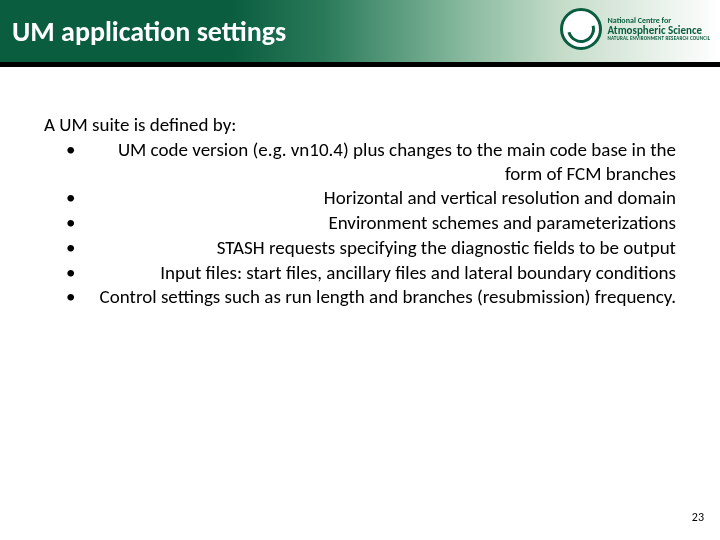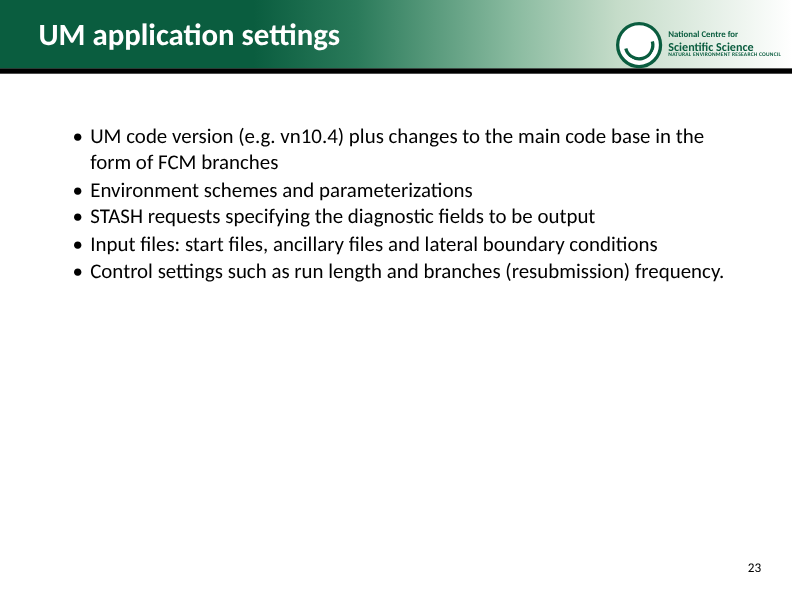--- a/index.html
+++ b/index.html
@@ -10,32 +10,32 @@
     background: #ffffff;
     position: relative;
     overflow: hidden;
   }
   .header-band {
     width: 100%;
     height: 62px;
     background: linear-gradient(90deg, #0a5d3f 0%, #0a5d3f 32%, #2a7a5a 45%, #5a9b7d 55%, #8abba0 65%, #c5dcc9 78%, #ffffff 100%);
     display: flex;
     align-items: center;
-    padding-left: 35px;
+    padding-left: 12px;
     position: relative;
   }
   .slide-title {
     color: #ffffff;
     font-size: 28px;
     font-weight: 700;
   }
   .logo-block {
     position: absolute;
     right: 10px;
-    top: 20px;
+    top: 8px;
     display: flex;
     align-items: center;
     gap: 6px;
   }
   .logo-swirl {
     width: 42px;
     height: 42px;
     border-radius: 50%;
     border: 3px solid #0a5d3f;
     position: relative;
@@ -70,60 +70,63 @@
   .content {
     padding: 46px 44px 0 44px;
     color: #000;
     font-size: 19px;
     line-height: 1.25;
   }
   .intro { margin-bottom: 1px; }
   .bullets {
     list-style: none;
     padding-left: 22px;
+    text-align: right;
   }
   .bullets li {
     position: relative;
     padding-left: 16px;
     margin-bottom: 1px;
   }
   .bullets li::before {
     content: "•";
     position: absolute;
     left: 0;
     top: 0;
     font-size: 19px;
   }
   .page-number {
     position: absolute;
-    right: 28px;
+    right: 16px;
     bottom: 16px;
     font-size: 12px;
     color: #000;
   }
 </style>
 </head>
 <body>
 
 <div class="header-band">
   <div class="slide-title">UM application settings</div>
   <div class="logo-block">
     <div class="logo-swirl"></div>
     <div class="logo-text">
       <span class="logo-line1">National Centre for</span>
-      <span class="logo-line2">Scientific Science</span>
+      <span class="logo-line2">Atmospheric Science</span>
       <span class="logo-line3">Natural Environment Research Council</span>
     </div>
   </div>
 </div>
 <div class="divider-bar"></div>
 
 <div class="content">
+  <div class="intro">A UM suite is defined by:</div>
   <ul class="bullets">
     <li>UM code version (e.g. vn10.4) plus changes to the main code base in the form of FCM branches</li>
+    <li>Horizontal and vertical resolution and domain</li>
     <li>Environment schemes and parameterizations</li>
     <li>STASH requests specifying the diagnostic fields to be output</li>
     <li>Input files: start files, ancillary files and lateral boundary conditions</li>
     <li>Control settings such as run length and branches (resubmission) frequency.</li>
   </ul>
 </div>
 
 <div class="page-number">23</div>
 
 </body></html>

